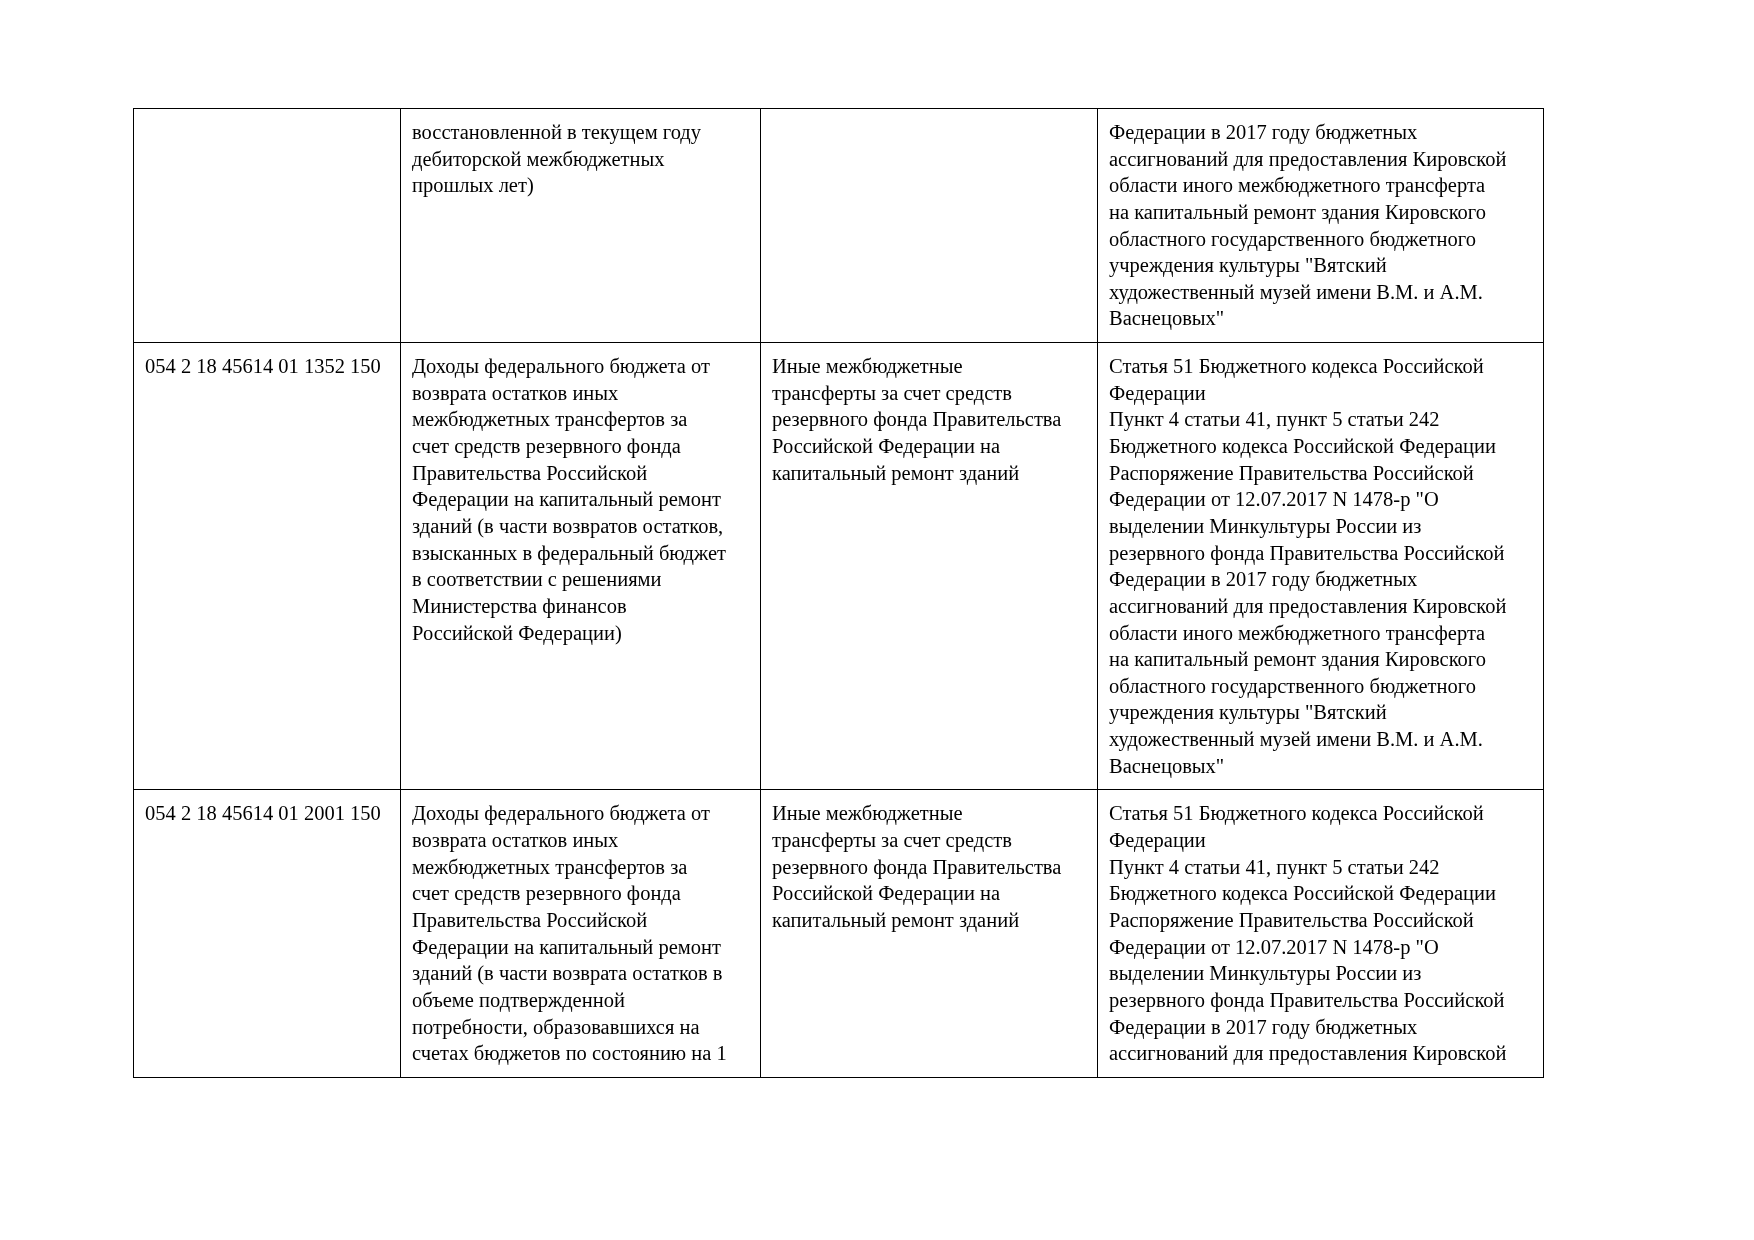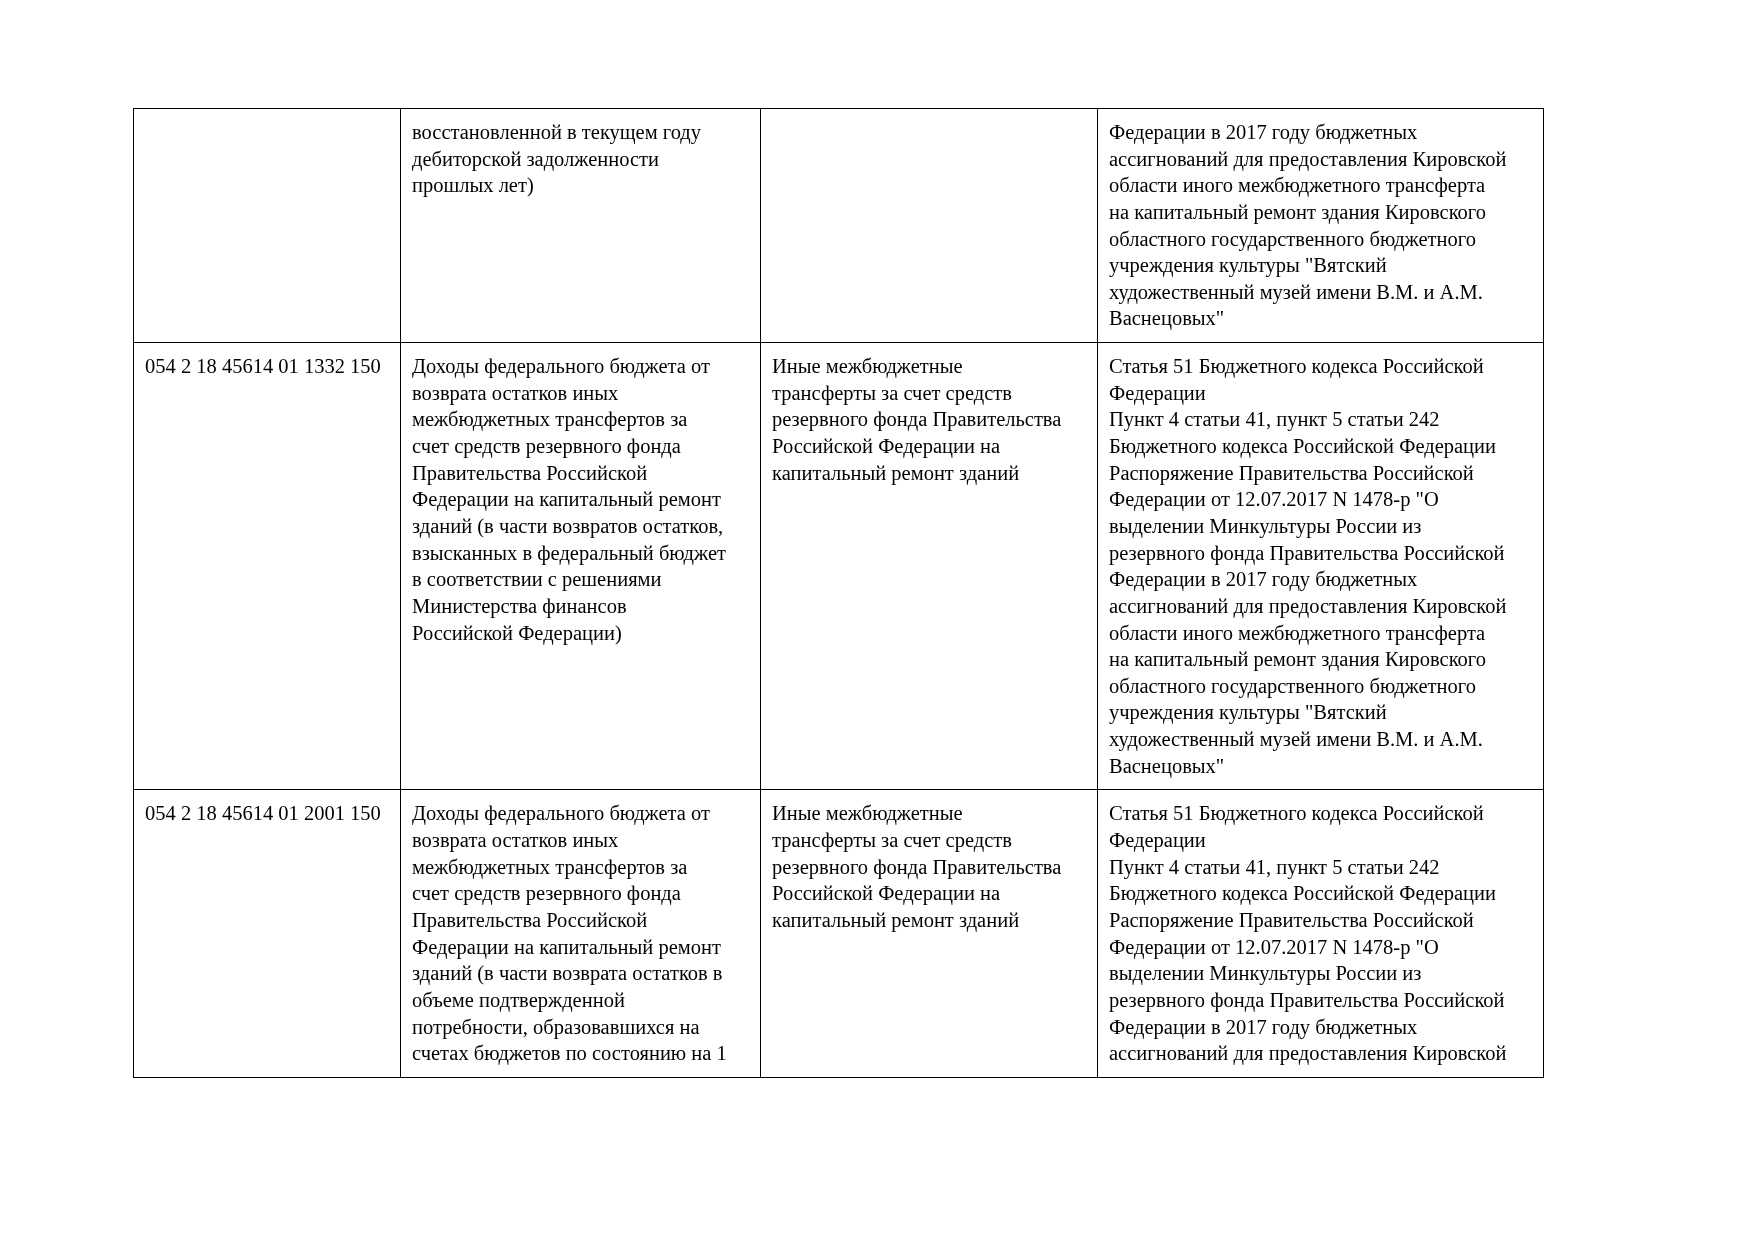--- a/index.html
+++ b/index.html
@@ -68,40 +68,40 @@
         <col class="c3">
         <col class="c4">
       </colgroup>
       <tbody>
         <tr class="row-cont">
           <td class="code-cell">
             <span class="cell-text"></span>
           </td>
           <td>
             <span class="cell-text">восстановленной в текущем году
-дебиторской задолженности
+дебиторской межбюджетных
 прошлых лет)</span>
           </td>
           <td>
             <span class="cell-text"></span>
           </td>
           <td>
             <span class="cell-text">Федерации в 2017 году бюджетных
 ассигнований для предоставления Кировской
 области иного межбюджетного трансферта
 на капитальный ремонт здания Кировского
 областного государственного бюджетного
 учреждения культуры "Вятский
 художественный музей имени В.М. и А.М.
 Васнецовых"</span>
           </td>
         </tr>
         <tr>
           <td class="code-cell">
-            <span class="cell-text">054 2 18 45614 01 1332 150</span>
+            <span class="cell-text">054 2 18 45614 01 1352 150</span>
           </td>
           <td>
             <span class="cell-text">Доходы федерального бюджета от
 возврата остатков иных
 межбюджетных трансфертов за
 счет средств резервного фонда
 Правительства Российской
 Федерации на капитальный ремонт
 зданий (в части возвратов остатков,
 взысканных в федеральный бюджет

